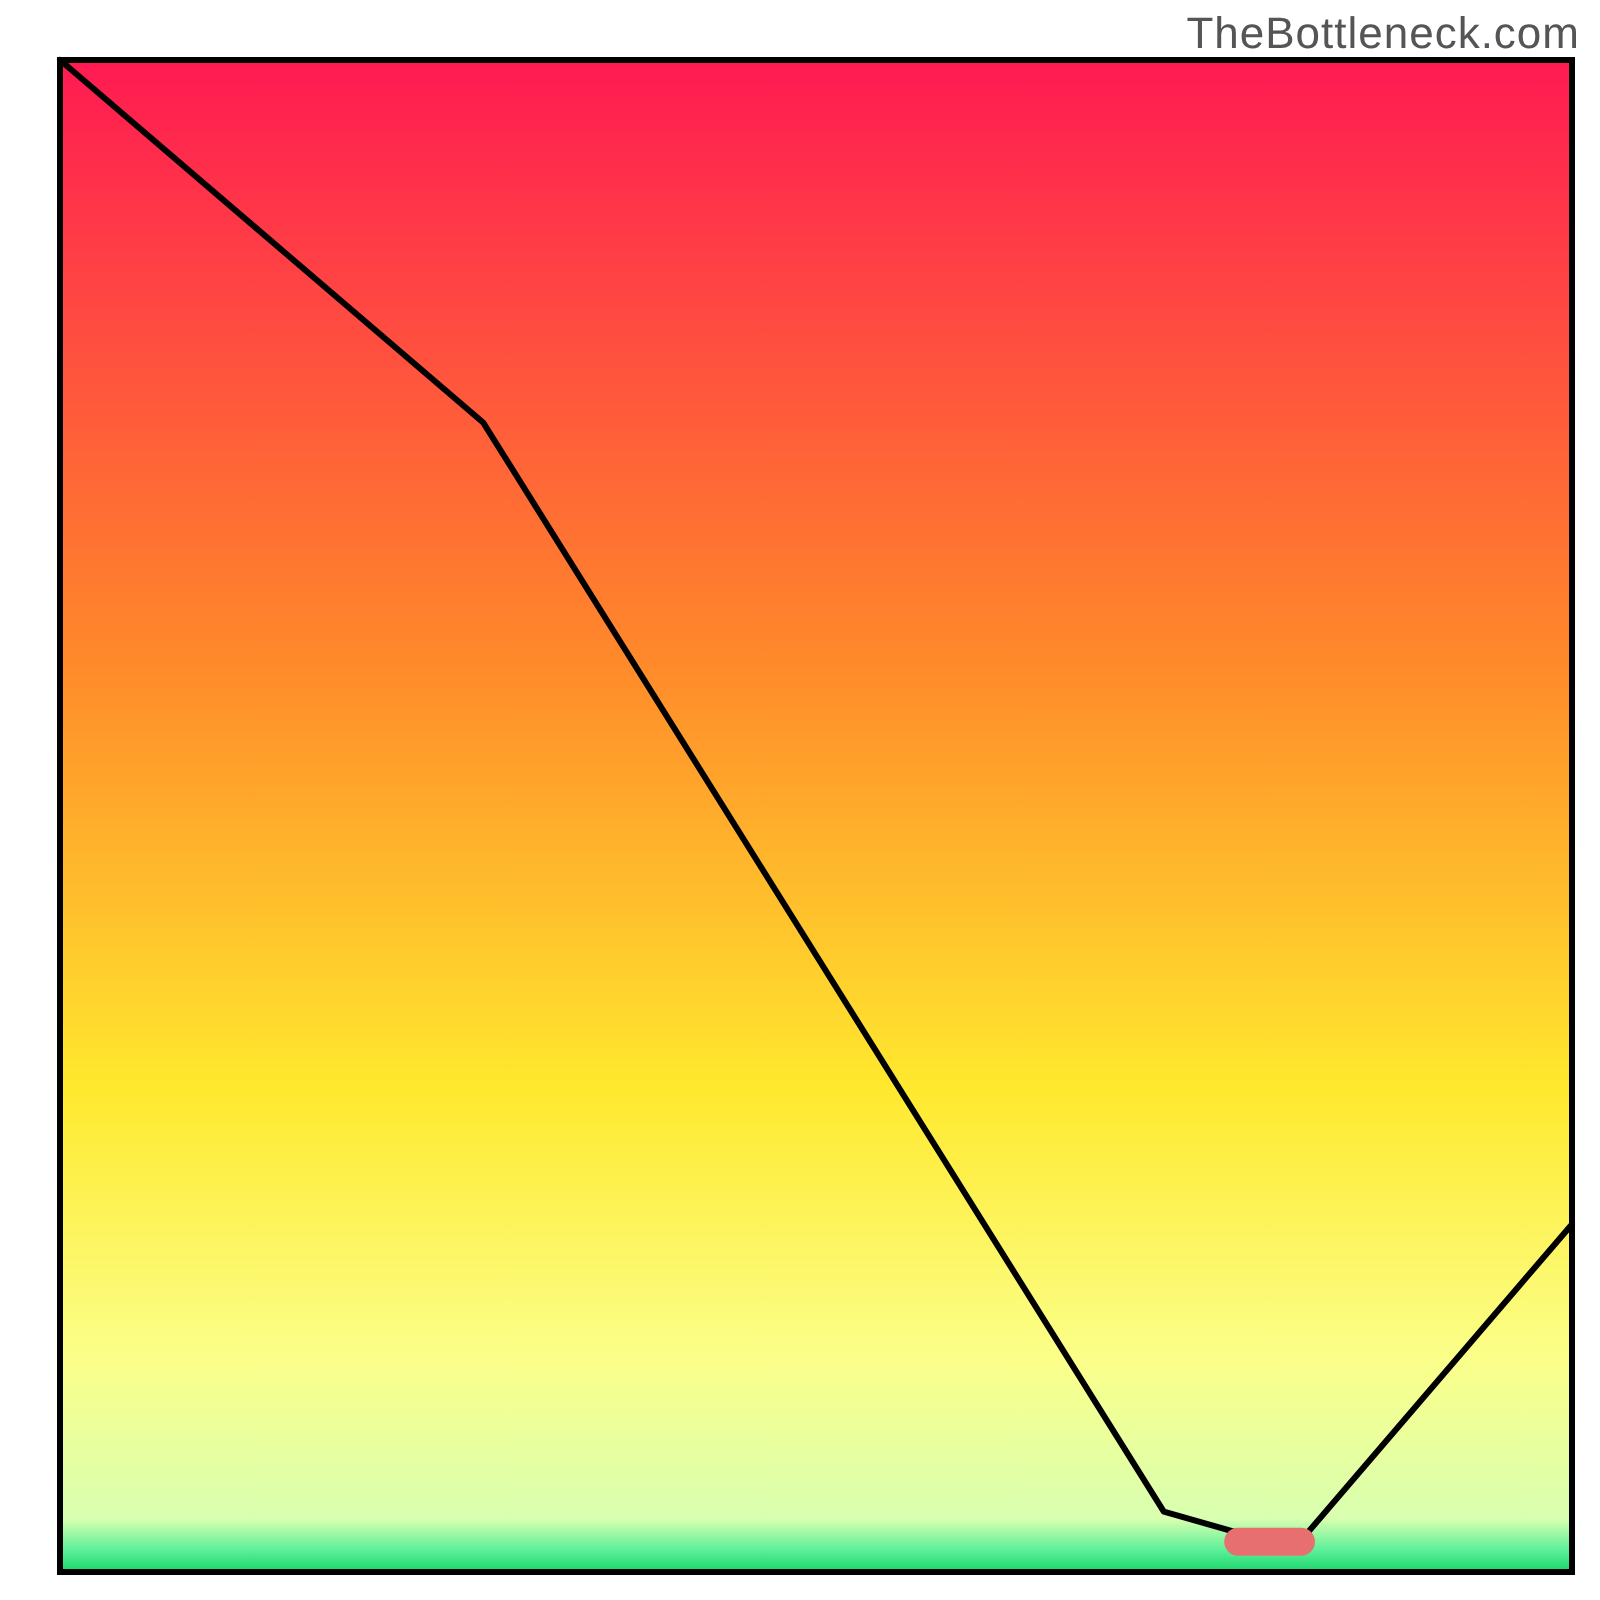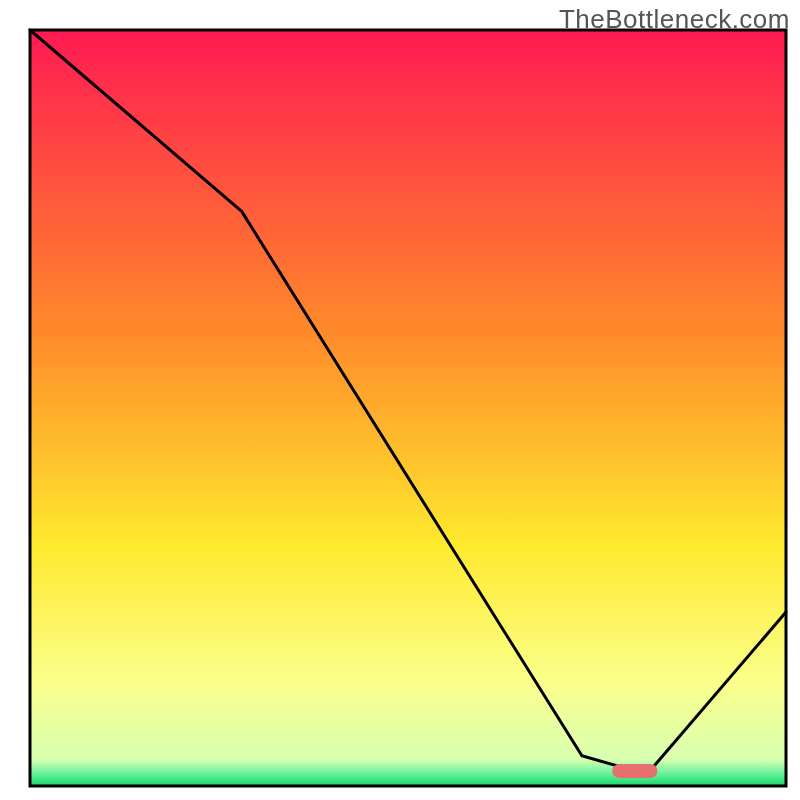--- a/index.html
+++ b/index.html
@@ -9,21 +9,21 @@
     height: 800px;
     overflow: hidden;
     font-family: Arial, Helvetica, sans-serif;
     background: #fff;
   }
   .watermark {
     position: absolute;
     top: 4px;
     right: 10px;
     color: #555;
-    font-size: 26px;
+    font-size: 22px;
     font-weight: 500;
     letter-spacing: 0.5px;
     z-index: 10;
     text-align: right;
   }
   .chart-wrap {
     position: absolute;
     top: 0;
     left: 0;
     width: 800px;

